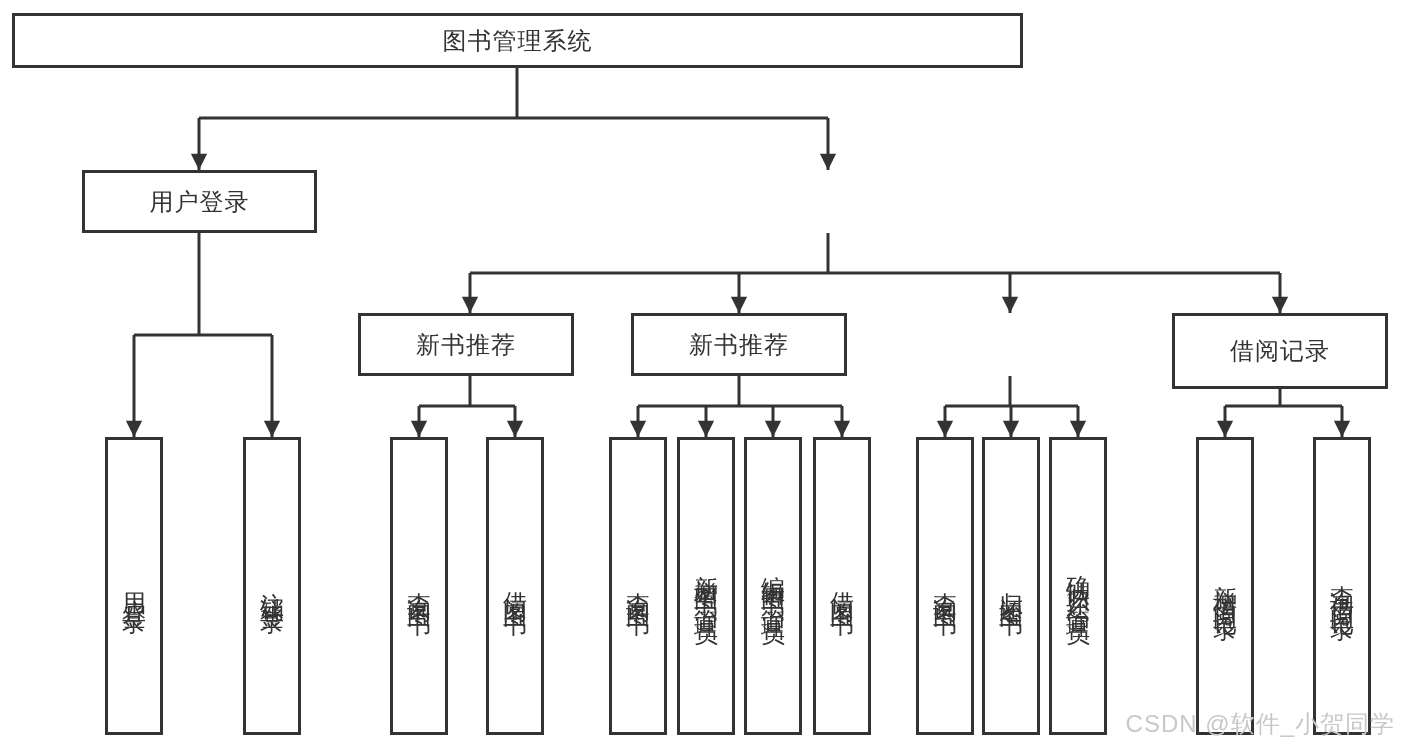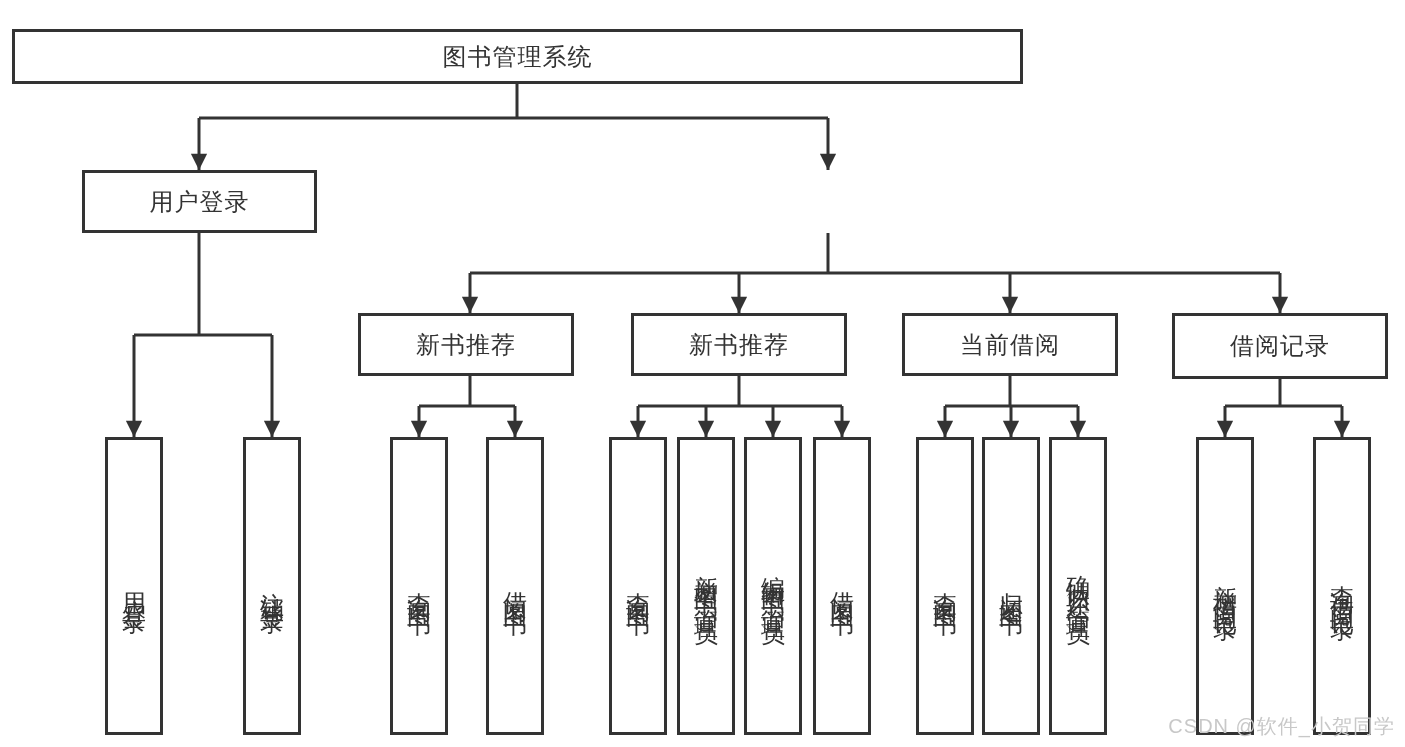--- a/index.html
+++ b/index.html
@@ -32,21 +32,21 @@
     font-size:24px;
   }
   .vnode .vtext{
     writing-mode:vertical-rl;
     letter-spacing:0.28em;
     line-height:1;
   }
   .watermark{
     position:absolute;
     right:10px;bottom:7px;
-    font-size:20px;
+    font-size:24px;
     color:var(--watermark-text,#c8c8c8);
     letter-spacing:1px;
     white-space:nowrap;
   }
 </style>
 </head>
 <body>
 
 <div class="stage">
 
@@ -107,28 +107,27 @@
 
       <g>
         <line x1="1280" y1="376" x2="1280" y2="406"></line>
         <line x1="1225" y1="406" x2="1342" y2="406"></line>
         <line x1="1225" y1="406" x2="1225" y2="437" marker-end="url(#ah)"></line>
         <line x1="1342" y1="406" x2="1342" y2="437" marker-end="url(#ah)"></line>
       </g>
     </g>
   </svg>
 
-  <div class="node" style="left:12px;top:13px;width:1011px;height:55px;margin-top:16px;">图书管理系统</div>
+  <div class="node" style="left:12px;top:13px;width:1011px;height:55px;">图书管理系统</div>
 
   <div class="node" style="left:82px;top:170px;width:235px;height:63px;">用户登录</div>
 
   <div class="node" style="left:358px;top:313px;width:216px;height:63px;">新书推荐</div>
   <div class="node" style="left:631px;top:313px;width:216px;height:63px;">新书推荐</div>
-  <div class="node" style="left:902px;top:313px;width:216px;height:63px;">当前借阅</div>
-  <div class="node" style="left:1172px;top:313px;width:216px;height:66px;text-align:right;">借阅记录</div>
+  <div class="node" style="left:1172px;top:313px;width:216px;height:76px;text-align:right;">借阅记录</div>
 
   <div class="vnode" style="left:105px;top:437px;width:58px;height:298px;">
     <span class="vtext">用户登录</span>
     </div>
   <div class="vnode" style="left:243px;top:437px;width:58px;height:298px;">
     <span class="vtext">注销登录</span>
     </div>
 
   <div class="vnode" style="left:390px;top:437px;width:58px;height:298px;">
     <span class="vtext">查询图书</span>

